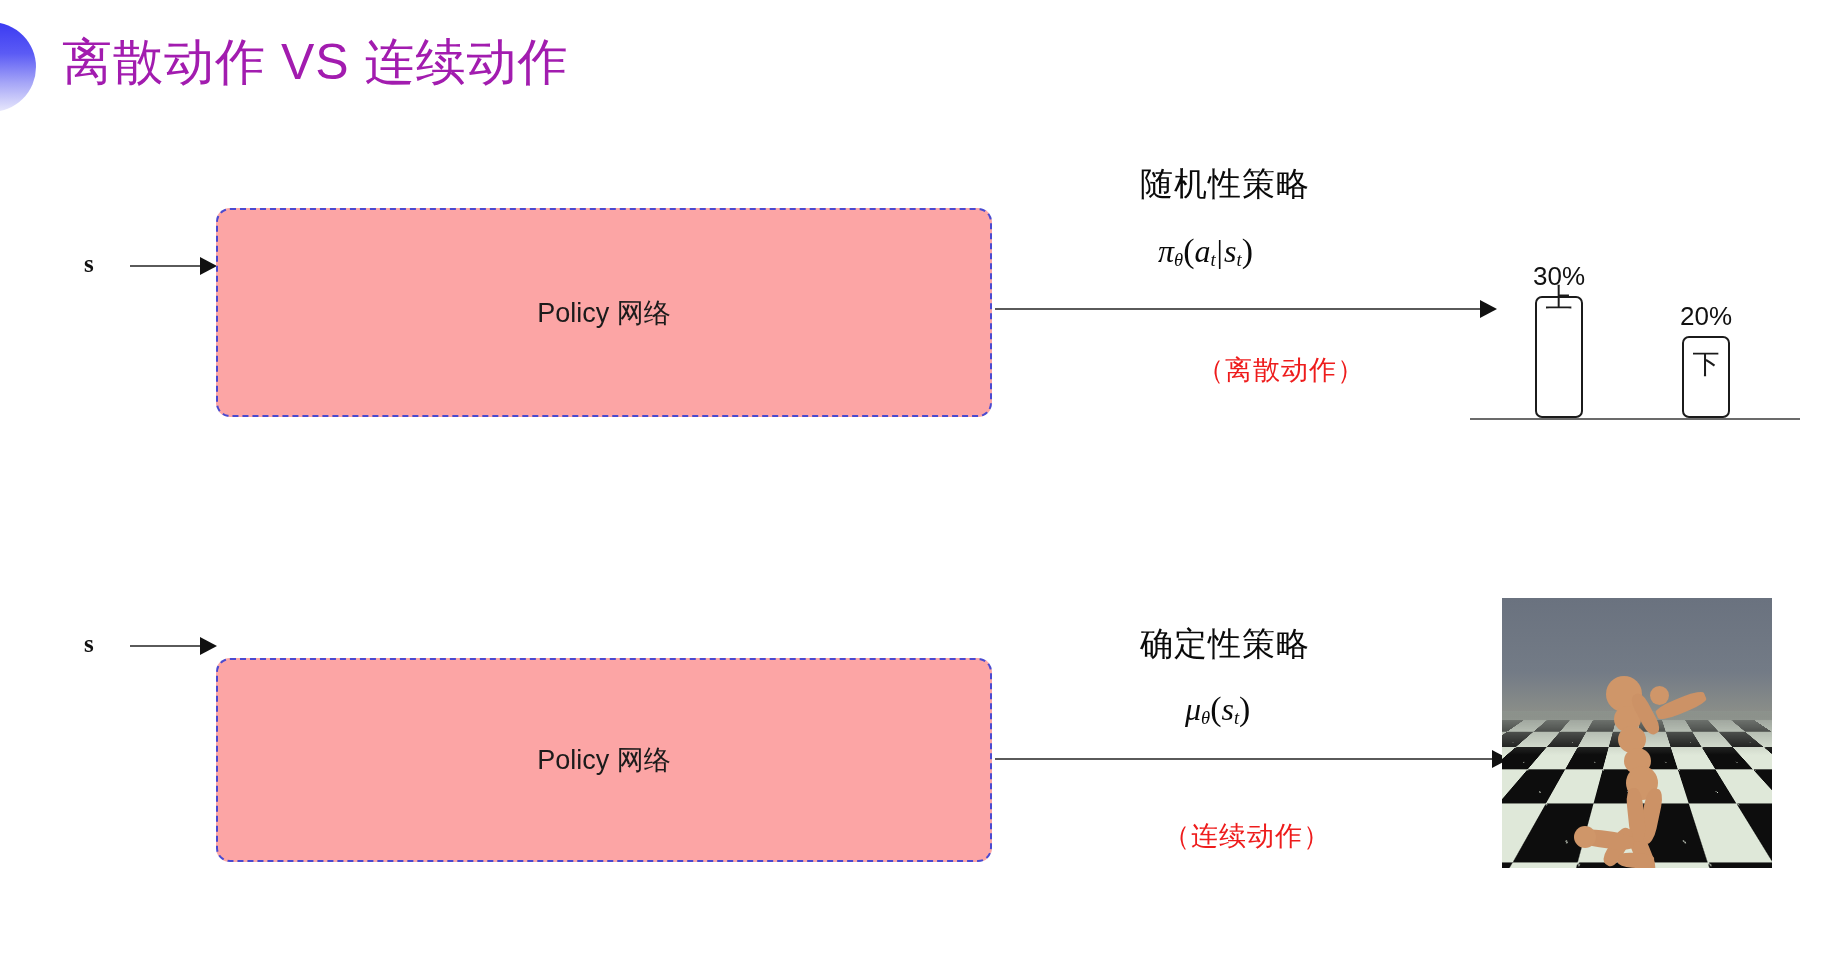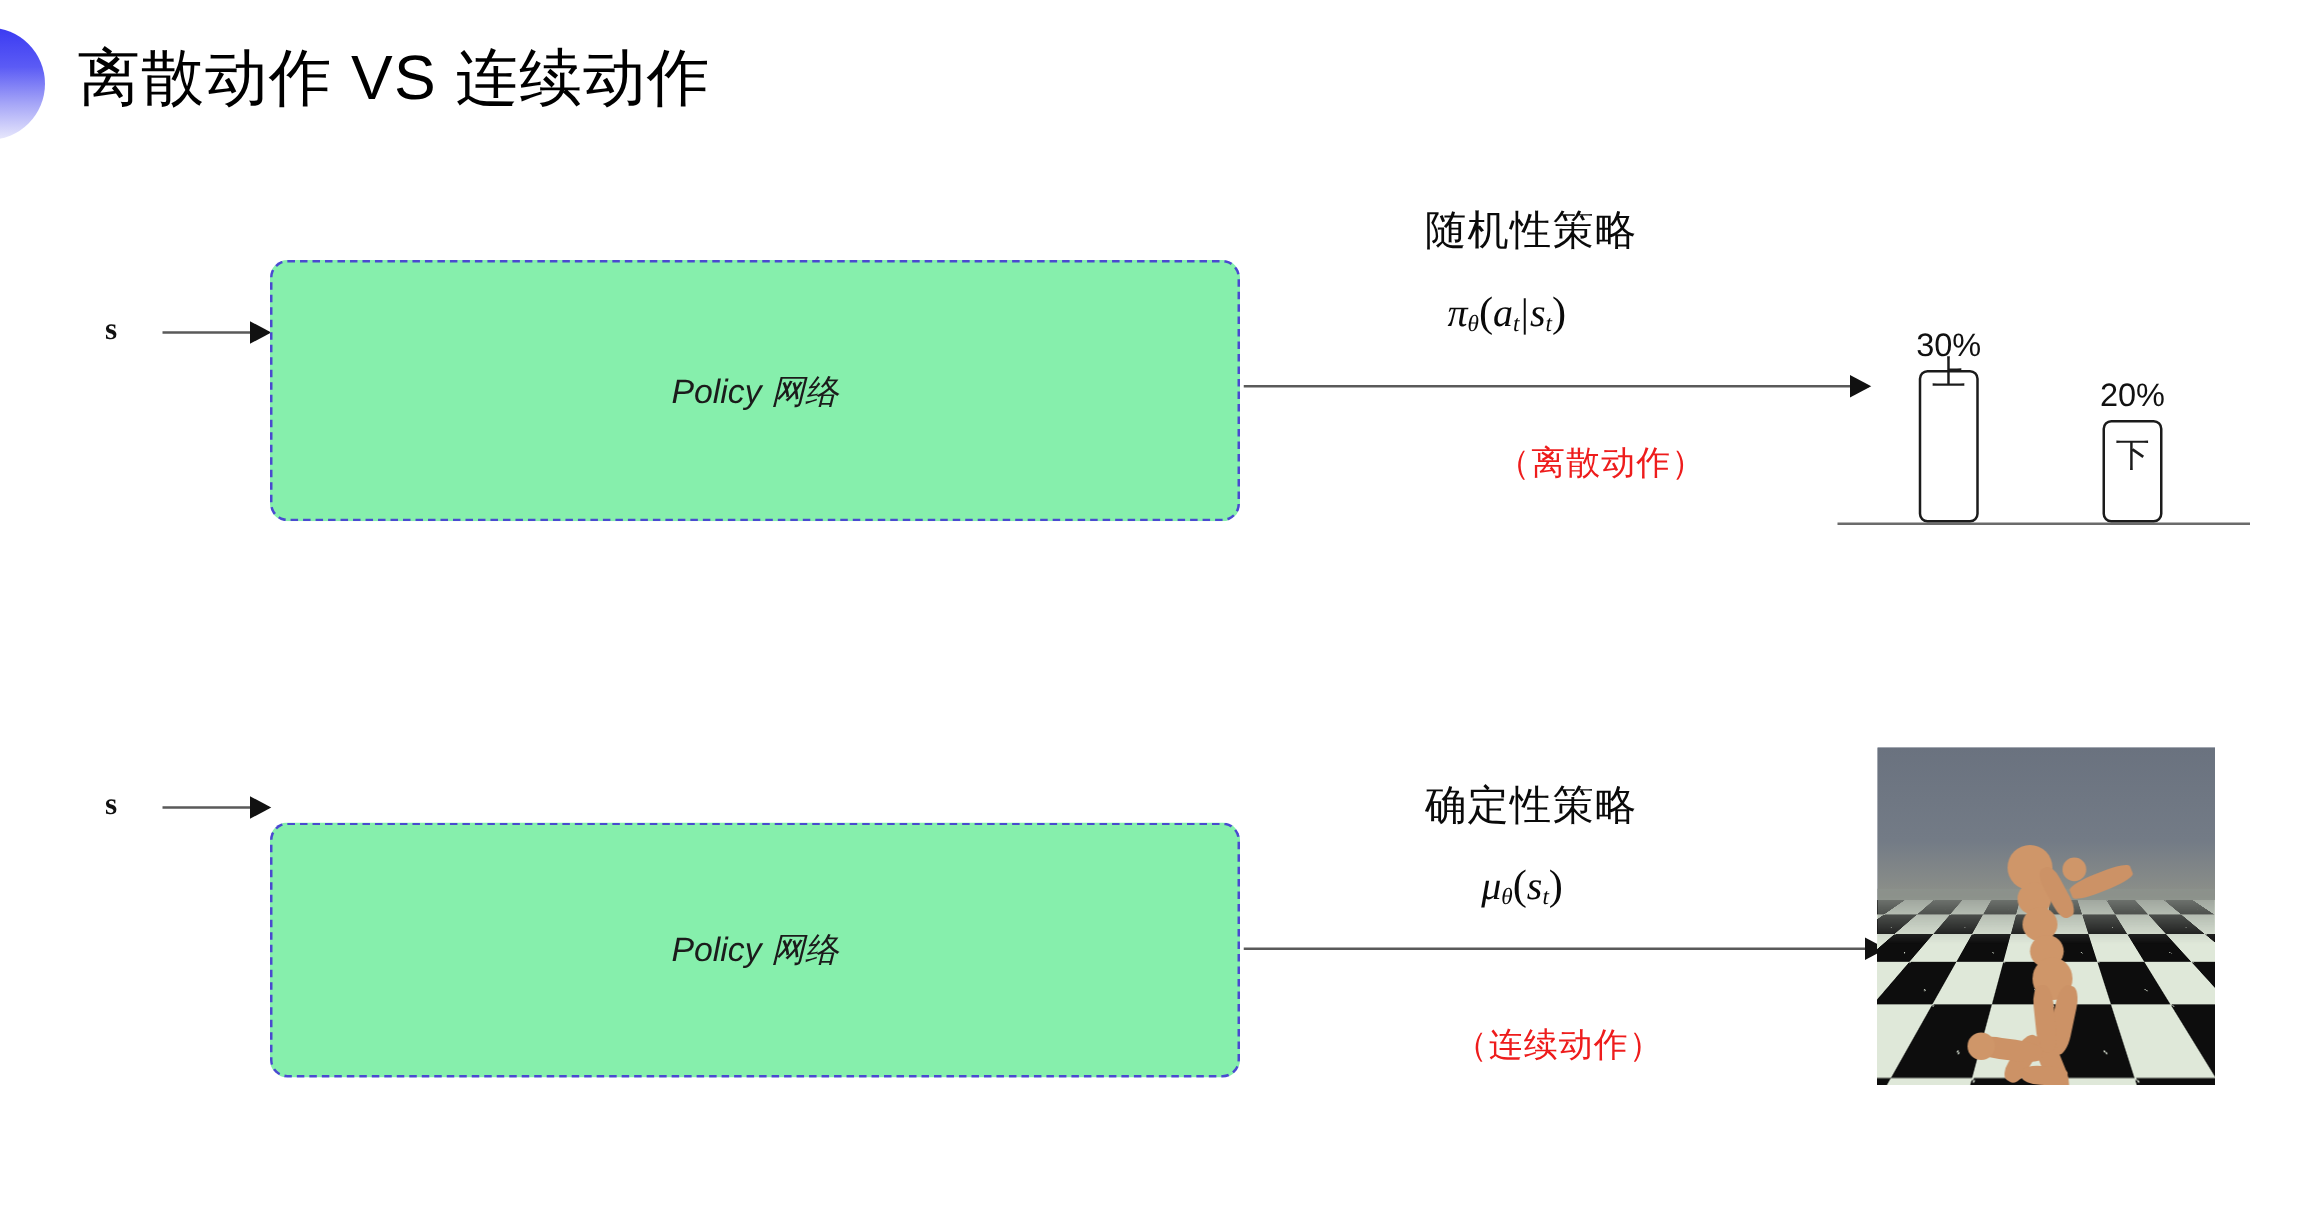--- a/index.html
+++ b/index.html
@@ -27,40 +27,39 @@
     height: 90px;
     border-radius: 0 45px 45px 0;
     background: linear-gradient(to bottom, #3a3af2 0%, #5b5bf5 35%, #a6a6f7 68%, #e9e9fc 100%);
   }
   #page-title {
     position: absolute;
     left: 62px;
     top: 26px;
     font-size: 50px;
     line-height: 72px;
-    color: #000000;
+    color: #a21caf;
     letter-spacing: 1px;
     white-space: nowrap;
     font-weight: 400;
   }
 
   
   .s-label {
     position: absolute;
     font-size: 25px;
     font-weight: bold;
     color: #111;
     font-family: "Liberation Serif", serif;
   }
   .policy-box {
     position: absolute;
     border: 2.5px dashed #4a4ad0;
     border-radius: 14px;
-    background: #86efac;
-    font-style: italic;
+    background: #fca5a5;
   }
   .policy-box-label {
     position: absolute;
     left: 0;
     right: 0;
     top: 50%;
     transform: translateY(-50%);
     text-align: center;
     font-size: 27px;
     color: #1b1b1b;

